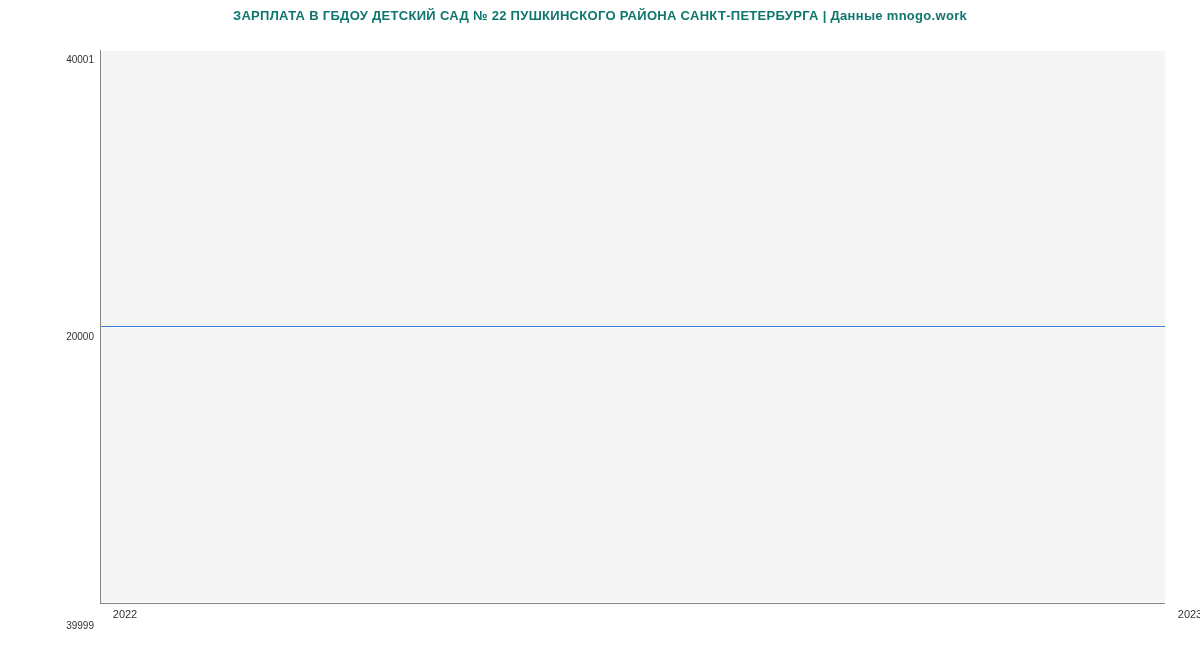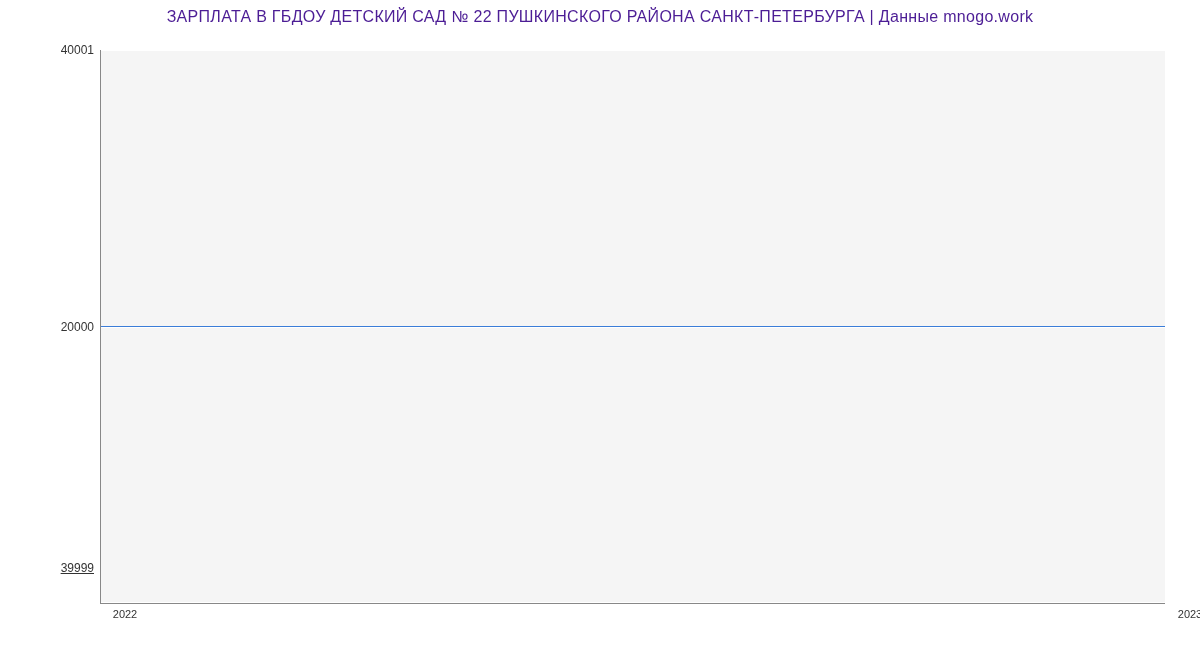--- a/index.html
+++ b/index.html
@@ -9,23 +9,23 @@
       font-family: Verdana, Geneva, sans-serif;
       background: #ffffff;
       position: relative;
     }
     .title {
       position: absolute;
       top: 8px;
       left: 0;
       right: 0;
       text-align: center;
-      font-size: 16px;
-      font-weight: normal;
-      color: #4c1d95;
+      font-size: 13px;
+      font-weight: bold;
+      color: #0f766e;
       letter-spacing: 0.3px;
     }
     .plot-area {
       position: absolute;
       left: 100px;
       top: 50px;
       width: 1065px;
       height: 554px;
       background: #f5f5f5;
       border-left: 1px solid #888;
@@ -41,23 +41,24 @@
     .data-line {
       position: absolute;
       left: 0;
       width: 100%;
       height: 1.5px;
       background: #3b7dd8;
     }
     .y-tick-label {
       position: absolute;
       right: 1106px;
-      font-size: 12px;
+      font-size: 10px;
       color: #333;
       transform: translateY(-50%);
+      margin-top: 9px;
     }
     .x-tick-label {
       position: absolute;
       top: 608px;
       font-size: 11px;
       color: #333;
       transform: translateX(-50%);
       margin-left: 25px;
     }
   </style>
@@ -68,16 +69,16 @@
 
 <div class="plot-area">
   <div class="gridline-h" style="top:0;"></div>
   <div class="gridline-h" style="top:50%;"></div>
   <div class="gridline-h" style="bottom:0;"></div>
   <div class="data-line" style="top:calc(50% - 1px);"></div>
 </div>
 
 <div class="y-tick-label" style="top:50px;">40001</div>
 <div class="y-tick-label" style="top:327px;">20000</div>
-<div class="y-tick-label" style="top:568px;text-decoration:underline;">39999</div>
+<div class="y-tick-label" style="top:616px;">39999</div>
 
 <div class="x-tick-label" style="left:100px;">2022</div>
 <div class="x-tick-label" style="left:1165px;text-align:right;">2023</div>
 
 </body></html>

